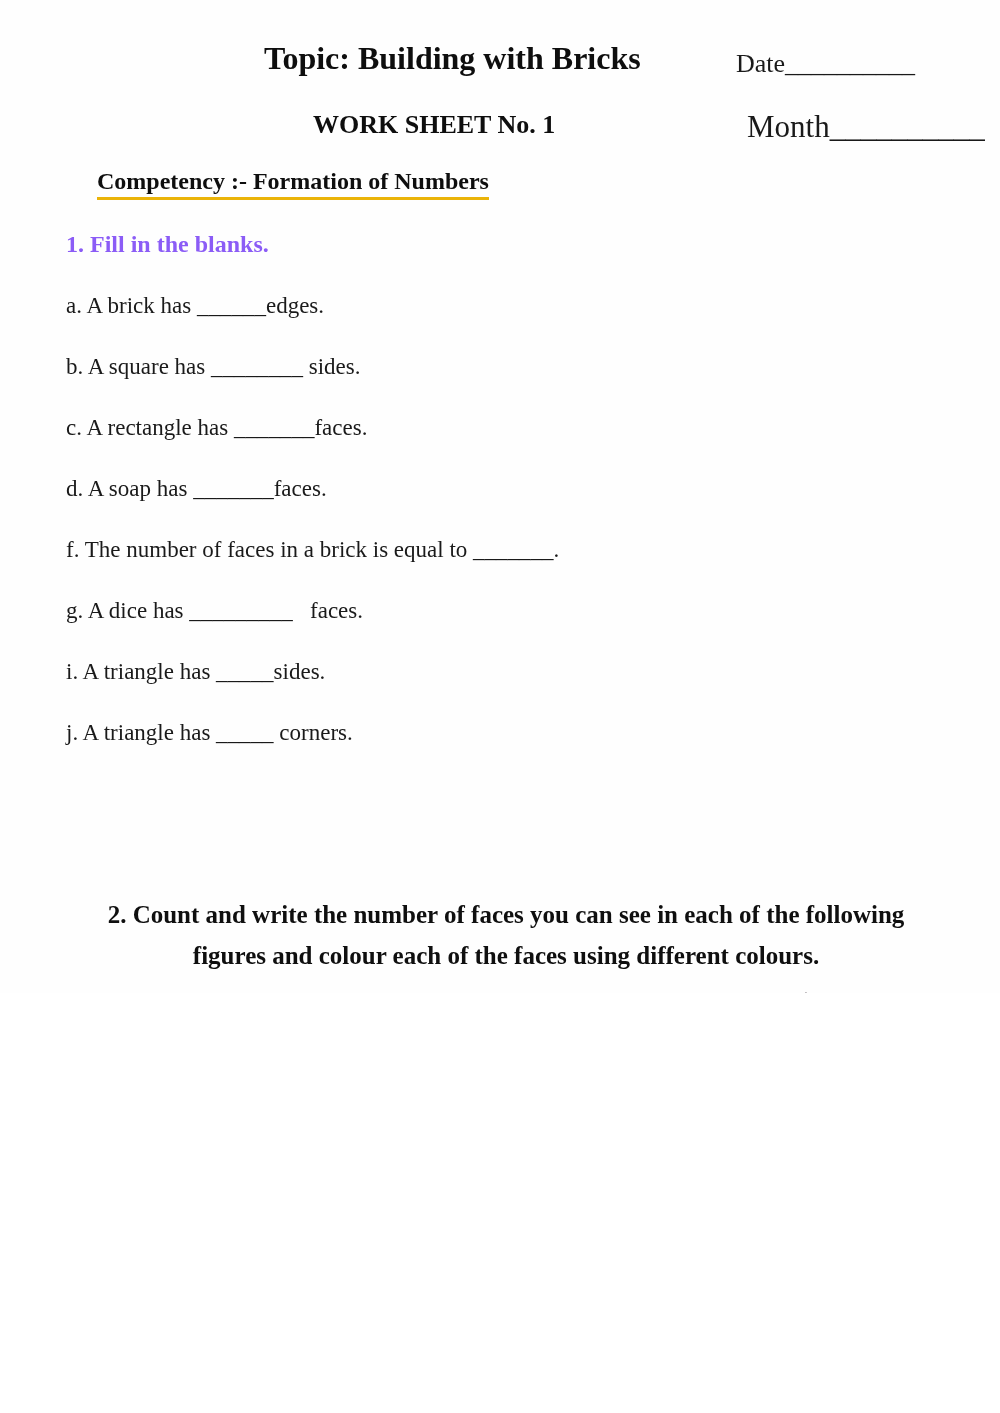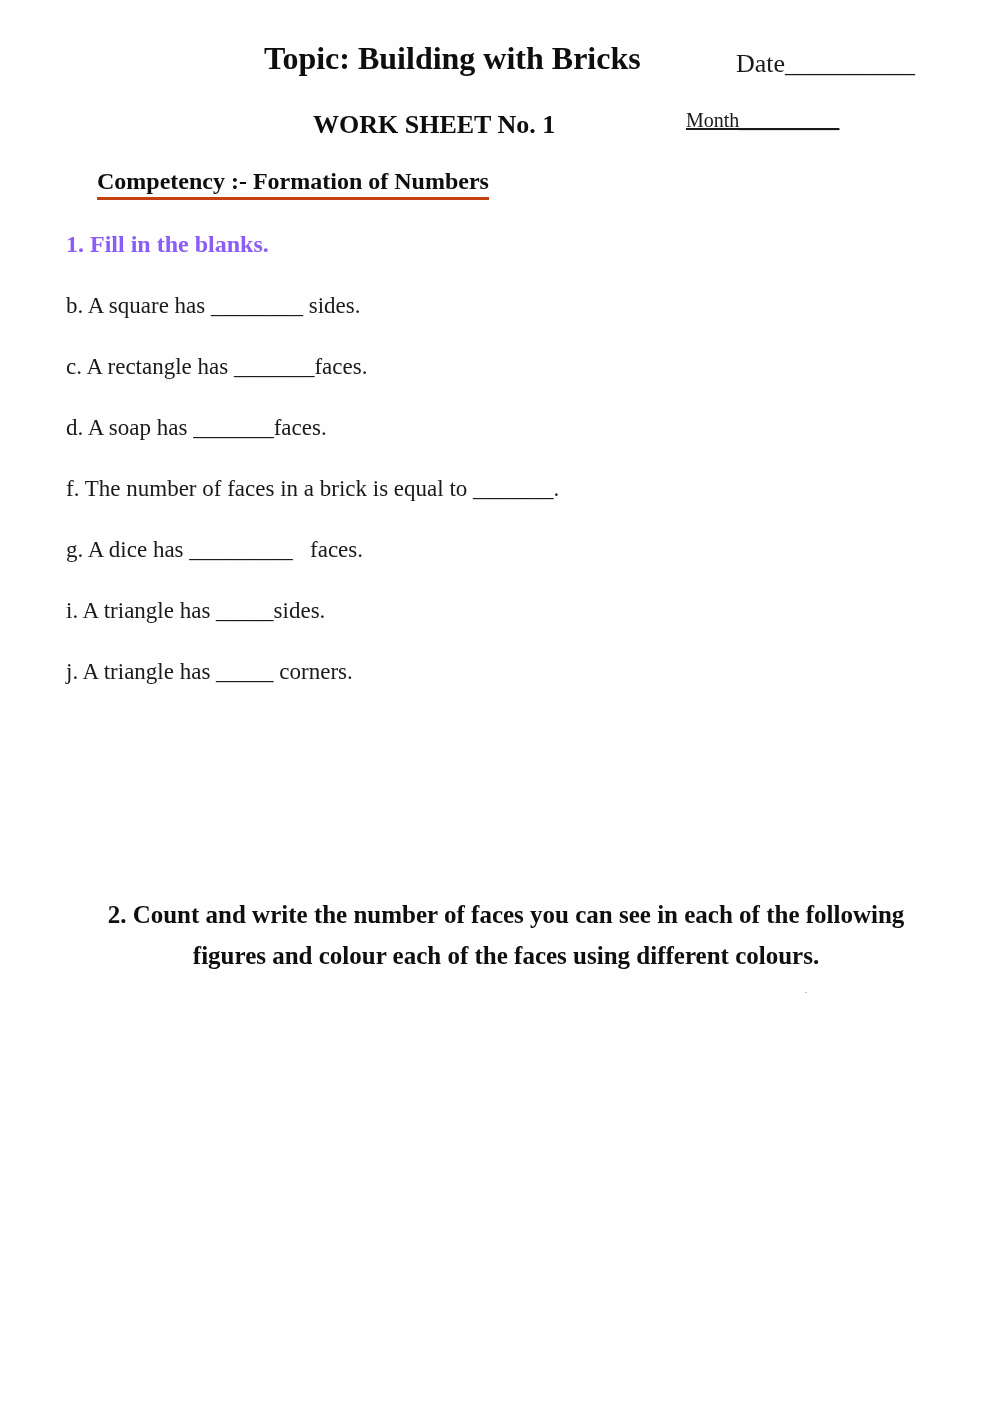--- a/index.html
+++ b/index.html
@@ -23,28 +23,27 @@
   }
   .date {
     left: 736px; top: 49px;
     font-size: 26px;
   }
   .subtitle {
     left: 313px; top: 110px;
     font-size: 26px; font-weight: 700; color: #0e0e0e;
   }
   .month {
-    left: 686px; top: 109px;
-    font-size: 20px;
-    text-decoration: underline;
+    left: 747px; top: 109px;
+    font-size: 31px;
   }
   .competency {
     left: 97px; top: 168px;
     font-size: 24px; font-weight: 700; color: #0e0e0e;
-    border-bottom: 3px solid #c2410c;
+    border-bottom: 3px solid #eab308;
     padding-bottom: 2px;
     display: inline-block;
   }
   .q1 {
     left: 66px; top: 231px;
     font-size: 24px; font-weight: 700; color: #8b5cf6;
   }
   .items {
     left: 66px; top: 294px;
     margin: 0; padding: 0;
@@ -105,20 +104,21 @@
 
   <div class="abs title">Topic: Building with Bricks</div>
   <div class="abs date">Date__________</div>
   <div class="abs subtitle">WORK SHEET No. 1</div>
   <div class="abs month">Month__________</div>
   <div class="abs competency">Competency :- Formation of Numbers</div>
 
   <div class="abs q1">1. Fill in the blanks.</div>
 
   <ol class="abs items">
+    <li>a. A brick has ______edges.</li>
     <li>b. A square has ________ sides.</li>
     <li>c. A rectangle has _______faces.</li>
     <li>d. A soap has _______faces.</li>
     <li>f. The number of faces in a brick is equal to _______.</li>
     <li>g. A dice has _________&nbsp;&nbsp; faces.</li>
     <li>i. A triangle has _____sides.</li>
     <li>j. A triangle has _____ corners.</li>
   </ol>
 
   <div class="abs q2">

